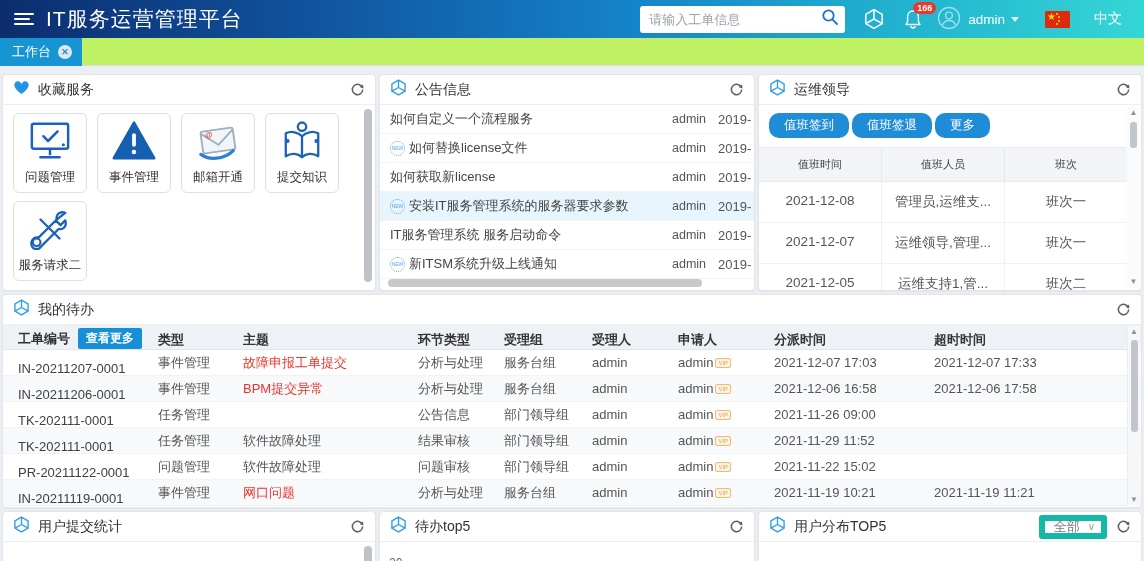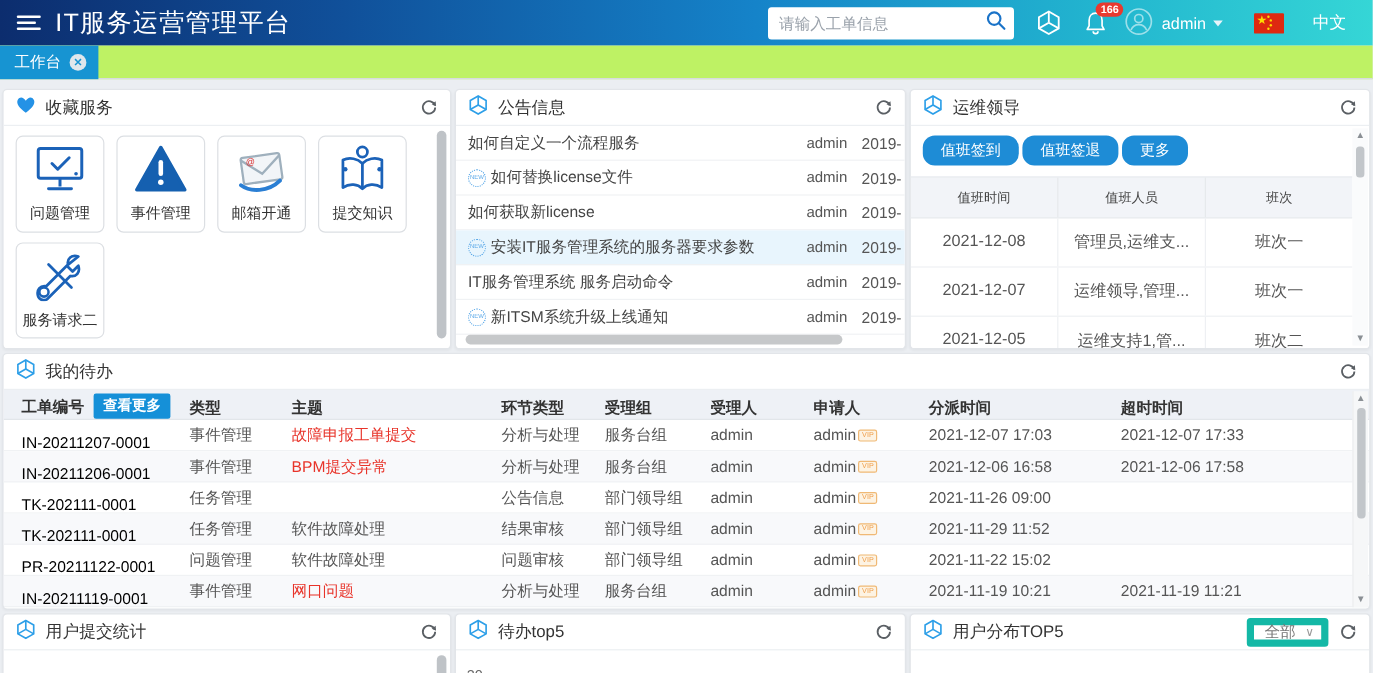--- a/index.html
+++ b/index.html
@@ -102,21 +102,21 @@
   .todo-row.alt { background:#f8f9fb; }
   .c-id { width:155px; padding-left:15px; display:flex; align-items:center; flex:none; }
   .c-type { width:85px; flex:none; }
   .c-subj { width:175px; flex:none; white-space:nowrap; overflow:hidden; }
   .c-step { width:86px; flex:none; }
   .c-group { width:88px; flex:none; }
   .c-handler { width:86px; flex:none; }
   .c-appl { width:96px; flex:none; display:flex; align-items:center; }
   .c-assign { width:160px; flex:none; }
   .c-timeout { flex:1; }
-  .link { color:#000000; cursor:pointer;margin-top:12px; }
+  .link { color:#404040; cursor:pointer;margin-top:12px; }
   .red { color:#e8342a; }
   .more-badge { background:#1590d8; color:#fff; font-size:12px; font-weight:bold; padding:2px 8px;
     border-radius:2px; margin-left:8px; cursor:pointer; }
   .vip { border:1px solid #f0b975; background:#fdf3e3; color:#f0a14f; font-size:6px; padding:1px 2px;
     border-radius:2px; margin-left:2px; line-height:1; }
   .todo-scroll { position:absolute; right:1px; top:31px; bottom:1px; width:13px; background:#f6f7f8;
     border-left:1px solid #ebedef; }
   .todo-scroll .thumb { width:7px; margin:2px auto; height:92px; background:#c2c6ca; border-radius:3px; }
   .todo-scroll .dn { position:absolute; bottom:0; width:100%; }
 

